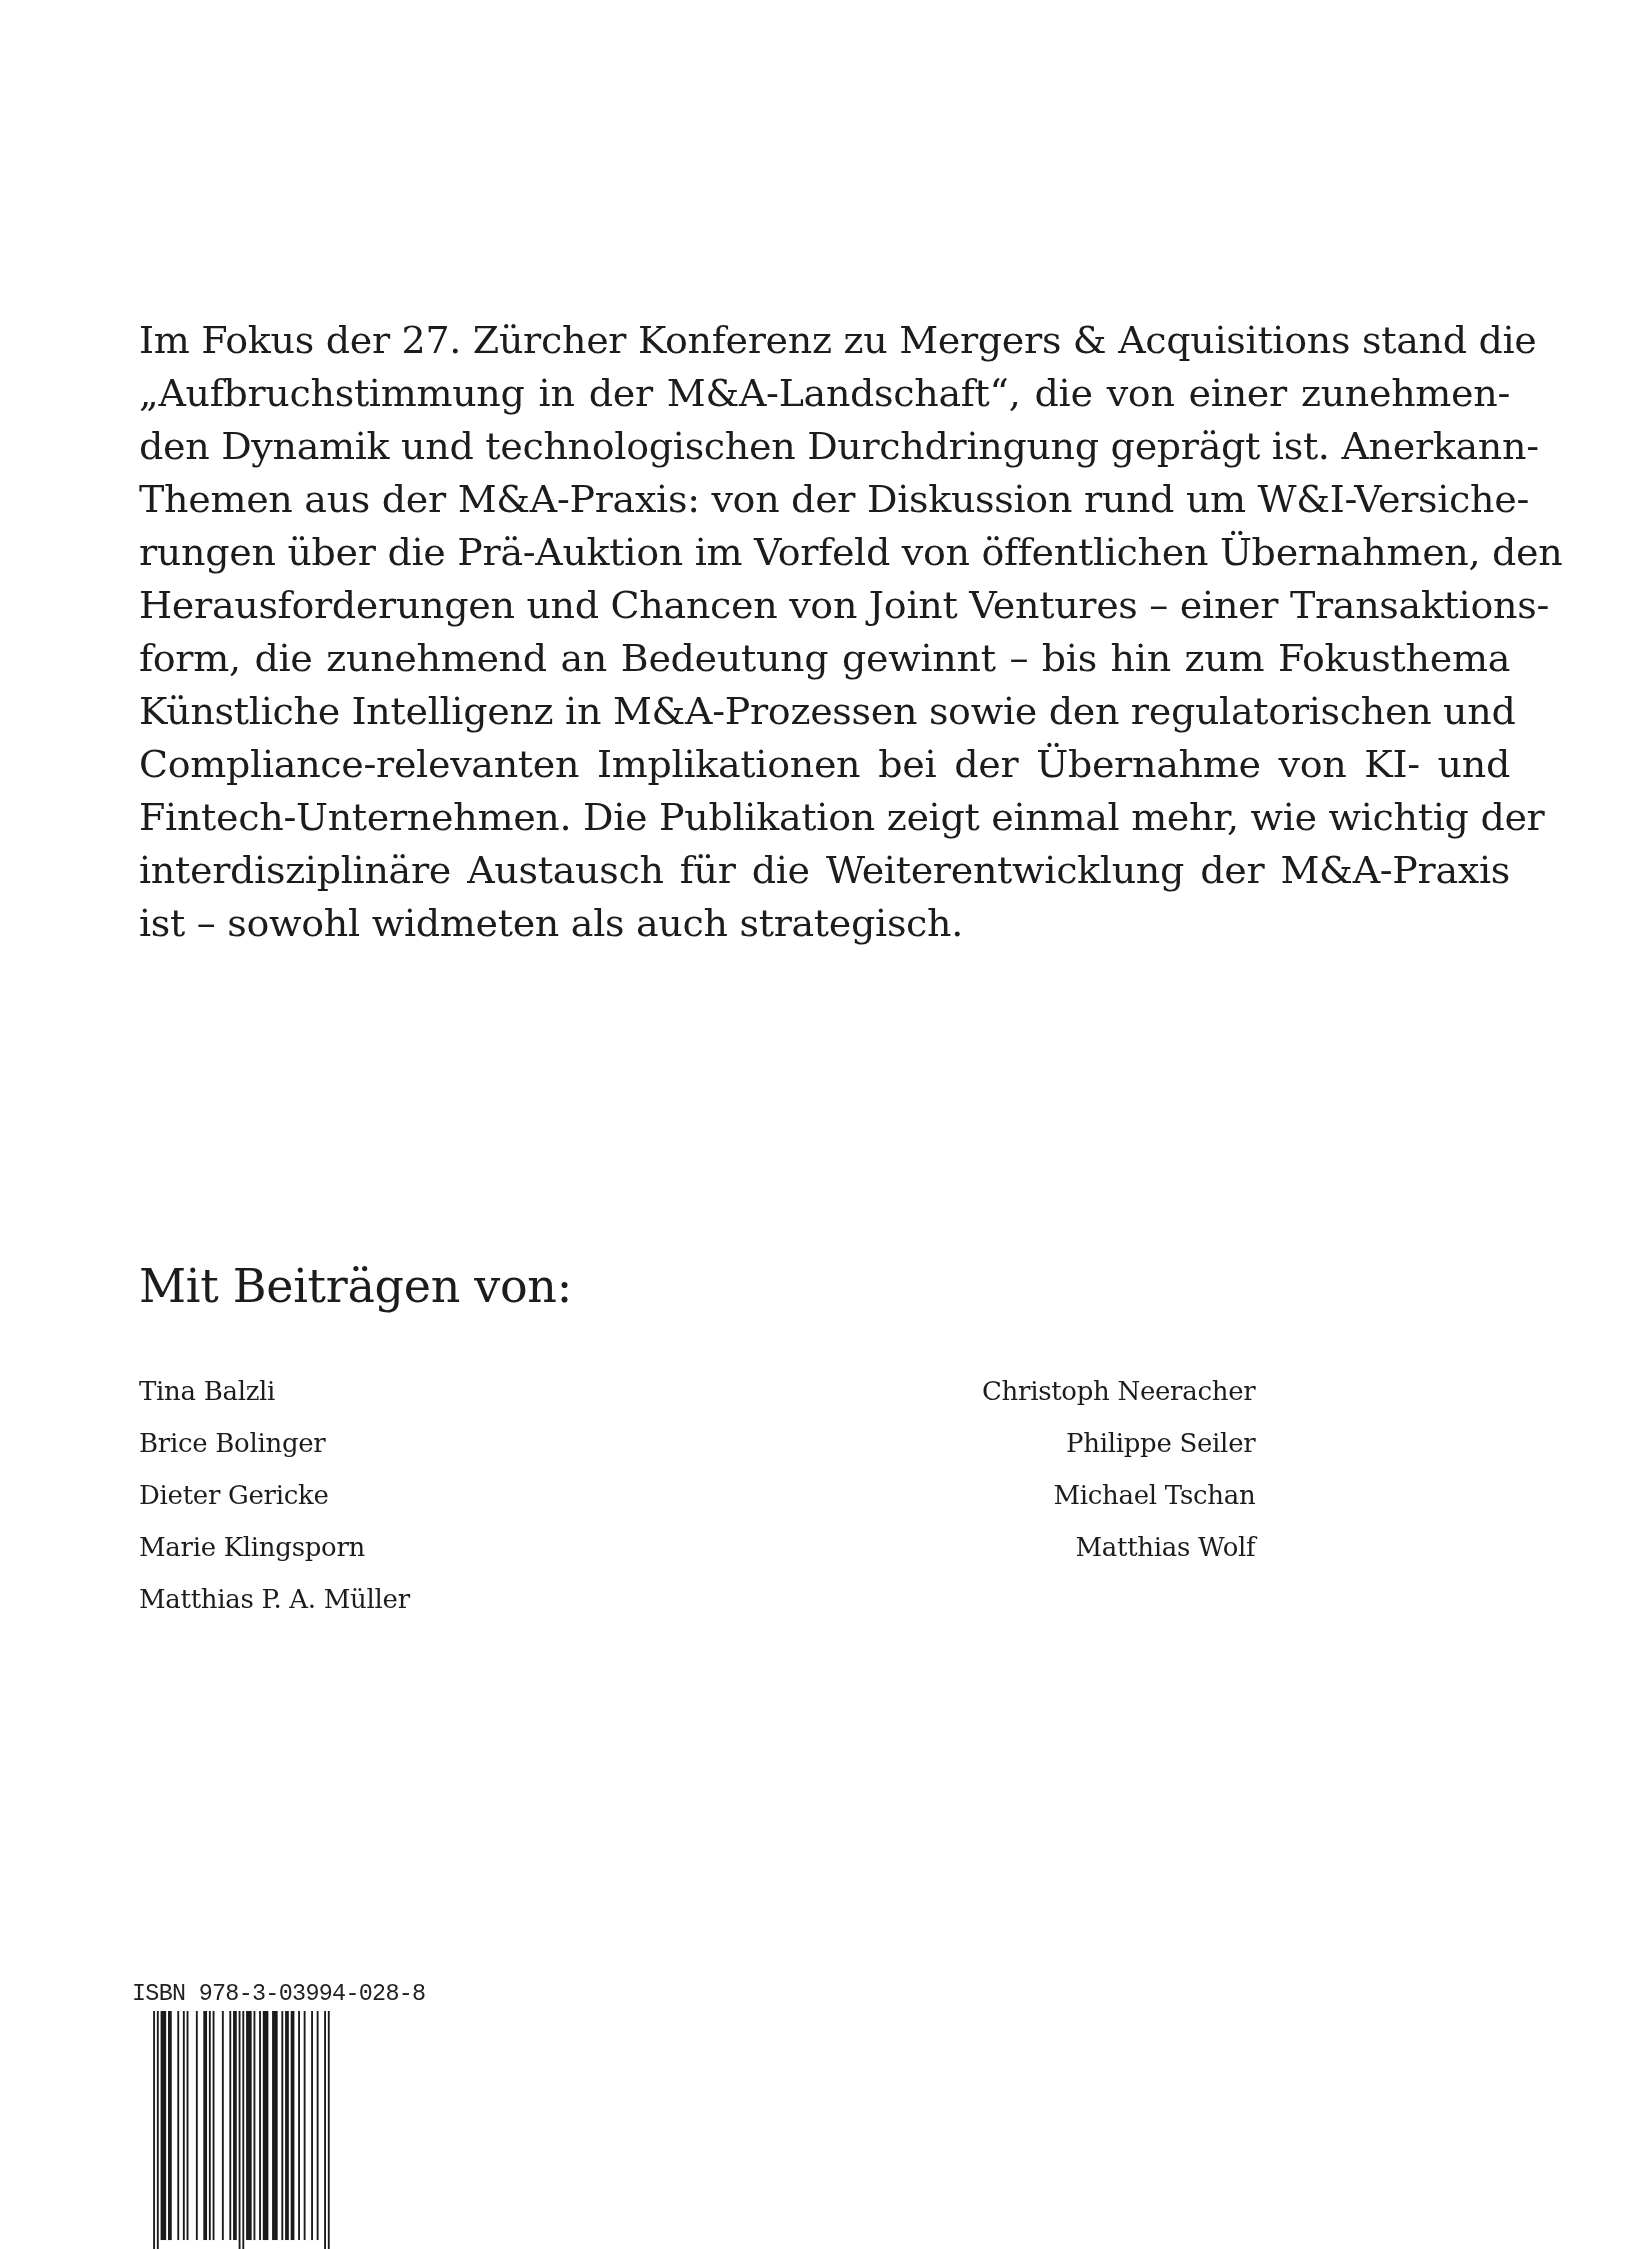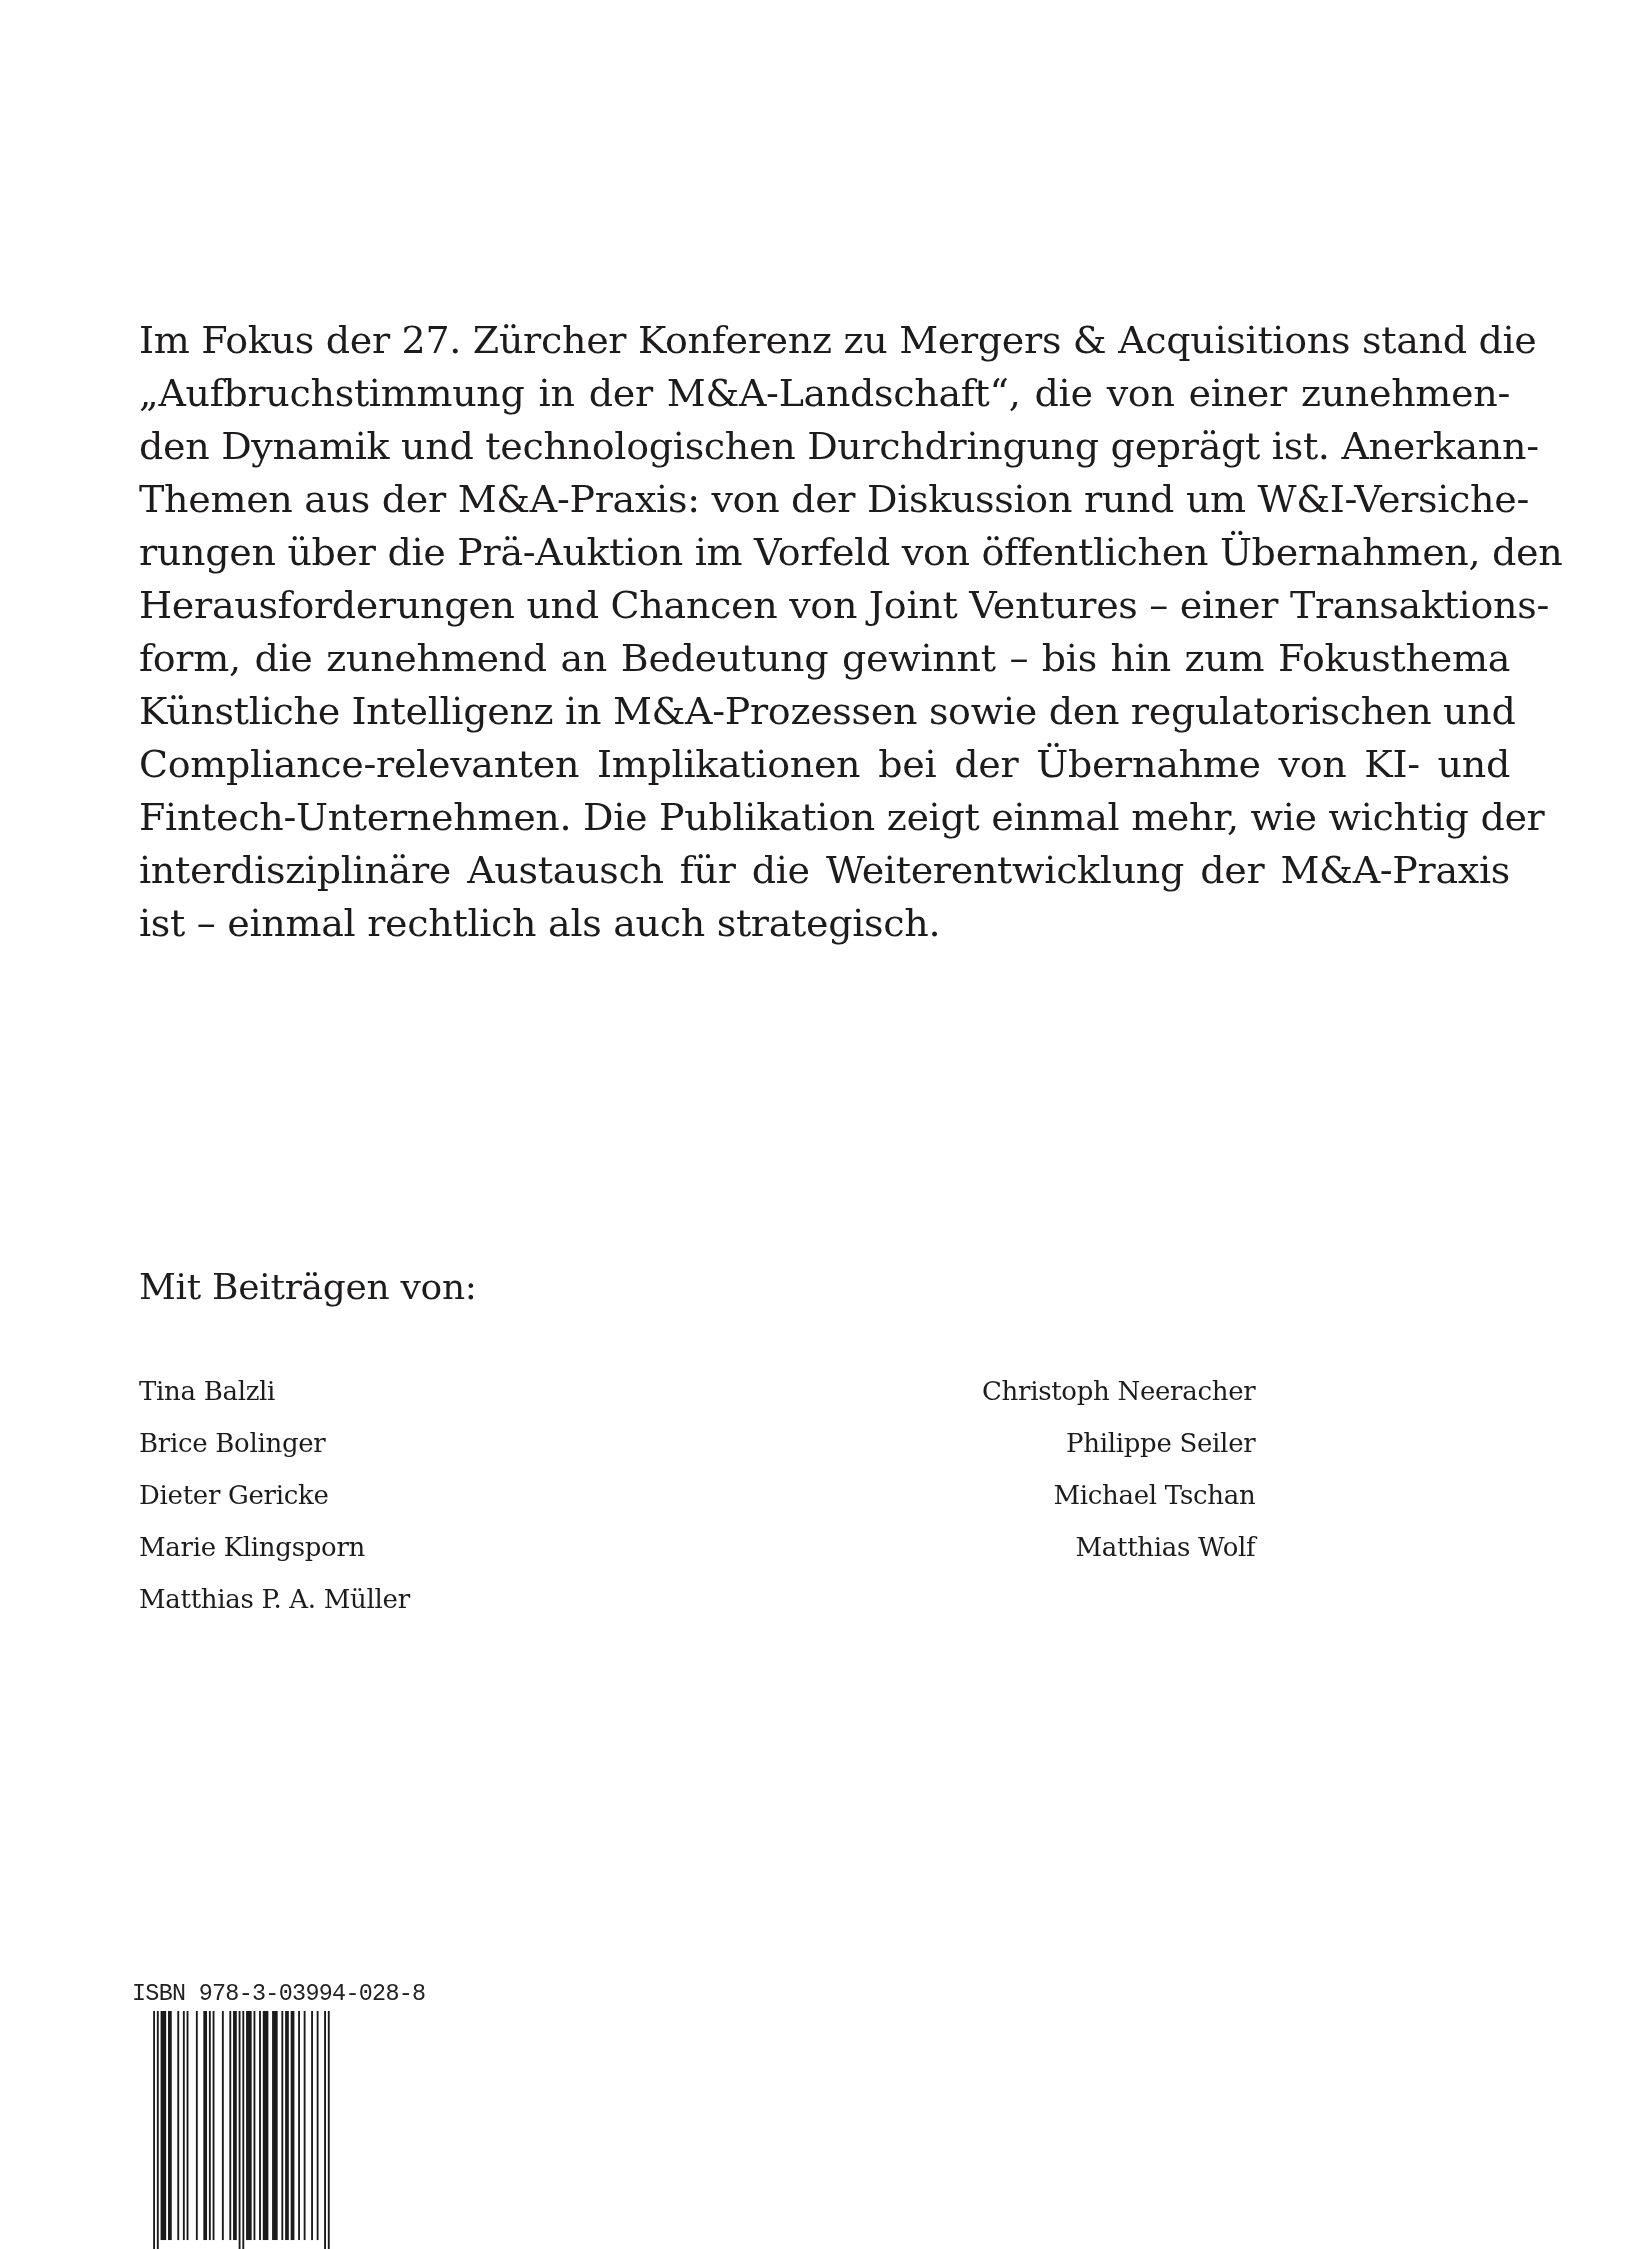--- a/index.html
+++ b/index.html
@@ -6,21 +6,21 @@
   body { width: 1647px; height: 2392px; position: relative; overflow: hidden; }
   .page { position: absolute; left: 0; top: 0; width: 1647px; height: 2392px; background: #fff; color: #1d1b1b; }
   .serif { font-family: "DejaVu Serif", "Liberation Serif", serif; }
   .blurb { position: absolute; left: 139px; top: 314px; width: 1371px; }
   .line {
     display: block; height: 53px; line-height: 53px;
     font-size: 38px; white-space: nowrap; text-align: justify; text-align-last: justify;
     letter-spacing: -0.3px;
   }
   .line.last { text-align-last: left; }
-  .contrib-label { position: absolute; left: 139px; top: 1260px; font-size: 36px; line-height: 53px; white-space: nowrap; letter-spacing: -0.3px; }
+  .contrib-label { position: absolute; left: 139px; top: 1260px; font-size: 46px; line-height: 53px; white-space: nowrap; letter-spacing: -0.3px; }
   .names { position: absolute; top: 1365px; }
   .names.left { left: 139px; }
   .names.right { left: 982px; text-align: right; }
   .name { display: block; font-size: 26px; line-height: 52px; height: 52px; white-space: nowrap; letter-spacing: -0.3px; }
   .isbn-text {
     position: absolute; left: 132px; top: 1982px; width: 218px;
     font-family: "Liberation Mono", "DejaVu Sans Mono", monospace; font-size: 23.4px; line-height: 23.4px;
     color: #222; white-space: nowrap; letter-spacing: -0.7px; transform: scaleY(1.05); transform-origin: left top;
   }
   #barcode { position: absolute; left: 132px; top: 2011px; width: 225px; height: 270px; }
@@ -36,21 +36,21 @@
     <span class="line">„Aufbruchstimmung in der M&amp;A-Landschaft“, die von einer zunehmen-</span>
     <span class="line">den Dynamik und technologischen Durchdringung geprägt ist. Anerkann-</span>
     <span class="line">Themen aus der M&amp;A-Praxis: von der Diskussion rund um W&amp;I-Versiche-</span>
     <span class="line">rungen über die Prä-Auktion im Vorfeld von öffentlichen Übernahmen, den</span>
     <span class="line">Herausforderungen und Chancen von Joint Ventures – einer Transaktions-</span>
     <span class="line">form, die zunehmend an Bedeutung gewinnt – bis hin zum Fokusthema</span>
     <span class="line">Künstliche Intelligenz in M&amp;A-Prozessen sowie den regulatorischen und</span>
     <span class="line">Compliance-relevanten Implikationen bei der Übernahme von KI- und</span>
     <span class="line">Fintech-Unternehmen. Die Publikation zeigt einmal mehr, wie wichtig der</span>
     <span class="line">interdisziplinäre Austausch für die Weiterentwicklung der M&amp;A-Praxis</span>
-    <span class="line last">ist – einmal rechtlich als auch strategisch.</span>
+    <span class="line last">ist – sowohl widmeten als auch strategisch.</span>
   </div>
 
   <div class="contrib-label serif">Mit Beiträgen von:</div>
 
   <div class="names left serif">
     <span class="name">Tina Balzli</span>
     <span class="name">Brice Bolinger</span>
     <span class="name">Dieter Gericke</span>
     <span class="name">Marie Klingsporn</span>
     <span class="name">Matthias P. A. Müller</span>

